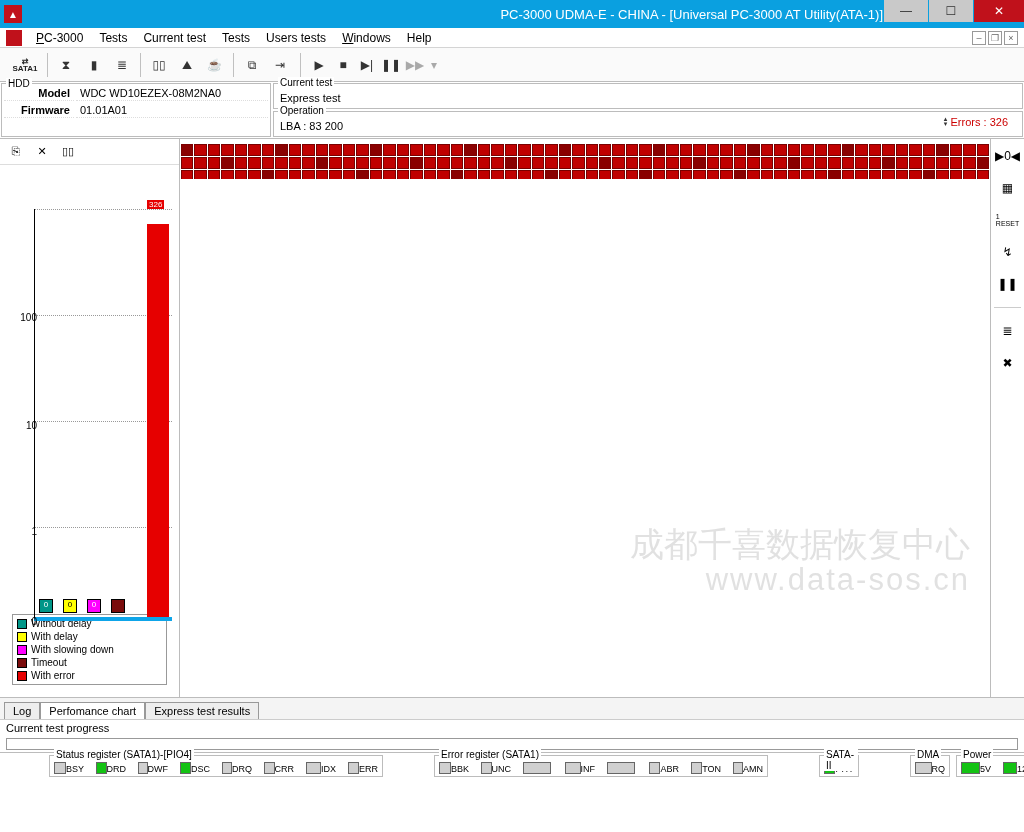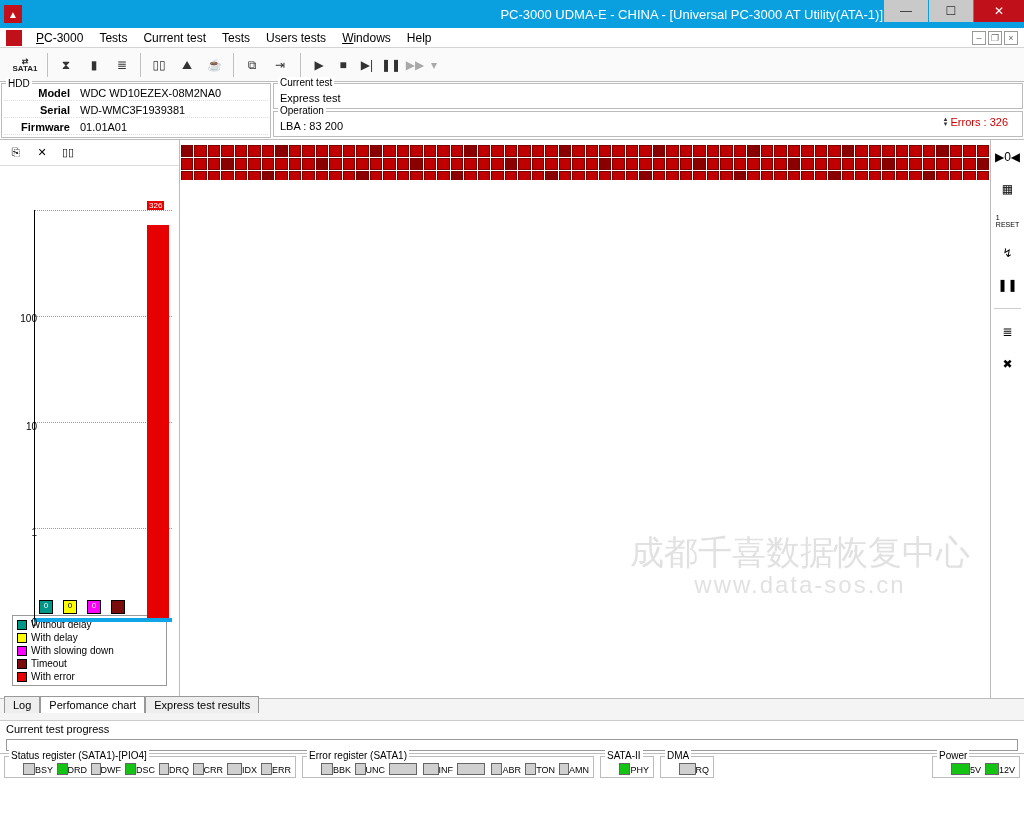--- a/index.html
+++ b/index.html
@@ -67,38 +67,38 @@
 .map-cell { background:#c00000; border:1px solid #7a0000;}
 .map-cell.dark { background:#8a0000;}
 .map-body { flex:1; background:#fff;}
 
 
 .right-strip { width:34px; border-left:1px solid #bcbcbc; display:flex; flex-direction:column; align-items:center; gap:10px; padding-top:6px;}
 .right-strip .rbtn { width:22px; height:22px; display:flex; align-items:center; justify-content:center; font-size:12px;}
 .right-strip .rsep { width:80%; height:1px; background:#ccc; margin:2px 0;}
 
 
-.bottom-tabs { height:22px; background:#f4f4f4; border-top:1px solid #bcbcbc; display:flex; align-items:flex-end; padding:8px 4px; gap:0;}
+.bottom-tabs { height:22px; background:#f4f4f4; border-top:1px solid #bcbcbc; display:flex; align-items:flex-end; padding:1px 4px; gap:0;}
 .bottom-tabs .tab { border:1px solid #999; border-bottom:none; padding:2px 8px; font-size:11px; background:#eee; position:relative; top:1px;}
 .bottom-tabs .tab.active { background:#fff; font-weight:normal;}
 
 .progress-label { padding:2px 6px; font-size:11px; border-top:1px solid #ccc;}
 .progress-bar { height:12px; border:1px solid #999; margin:2px 6px; background:#fff;}
 
 
 .status-row { display:flex; gap:6px; padding:2px 4px; border-top:1px solid #bcbcbc;}
-.reg-group { border:1px solid #bcbcbc; position:relative; padding:6px 4px 2px 18px; display:flex; gap:4px;}
+.reg-group { border:1px solid #bcbcbc; position:relative; padding:6px 4px 2px 4px; display:flex; gap:12px;margin-left:45px;}
 .reg-group .glegend { position:absolute; top:-7px; left:4px; background:#fff; font-size:10px; padding:0 2px;}
 .reg { display:flex; flex-direction:row; align-items:center; width:30px;}
 .reg .led { width:28px; height:12px; border:1px solid #666; background:#d0d0d0;}
 .reg .led.on-green { background:#14c314;}
 .reg .lbl { font-size:9px; margin-top:1px;}
 
 .watermark { position:absolute; right:20px; bottom:100px; font-size:34px; color:rgba(120,120,120,.22); font-family:"SimSun",serif; pointer-events:none; text-align:right; line-height:1.1;}
-.watermark .url { font-size:24px; letter-spacing:2px;text-align:center;}
+.watermark .url { font-size:31px; letter-spacing:2px;}
 </style>
 </head>
 <body>
 
 <div class="titlebar">
   <div class="appicon">▲</div>
   <div class="title">PC-3000 UDMA-E - CHINA - [Universal PC-3000 AT Utility(ATA-1)]</div>
   <div class="winbtns">
     <div class="winbtn min">—</div>
     <div class="winbtn max">☐</div>
@@ -149,24 +149,20 @@
 </div>
 
 <div class="info-row">
   <div class="hdd-box">
     <span class="legend">HDD</span>
     <table class="hdd-table">
       <tbody>
           <tr>
             <td>Model</td>
             <td>WDC WD10EZEX-08M2NA0</td>
-          </tr>
-      <tr>
-            <td>Serial</td>
-            <td>WD-WMC3F1939381</td>
           </tr>
       <tr>
             <td>Firmware</td>
             <td>01.01A01</td>
           </tr>
     </tbody>
       </table>
   </div>
   <div class="right-col">
     <div class="curtest-box">

